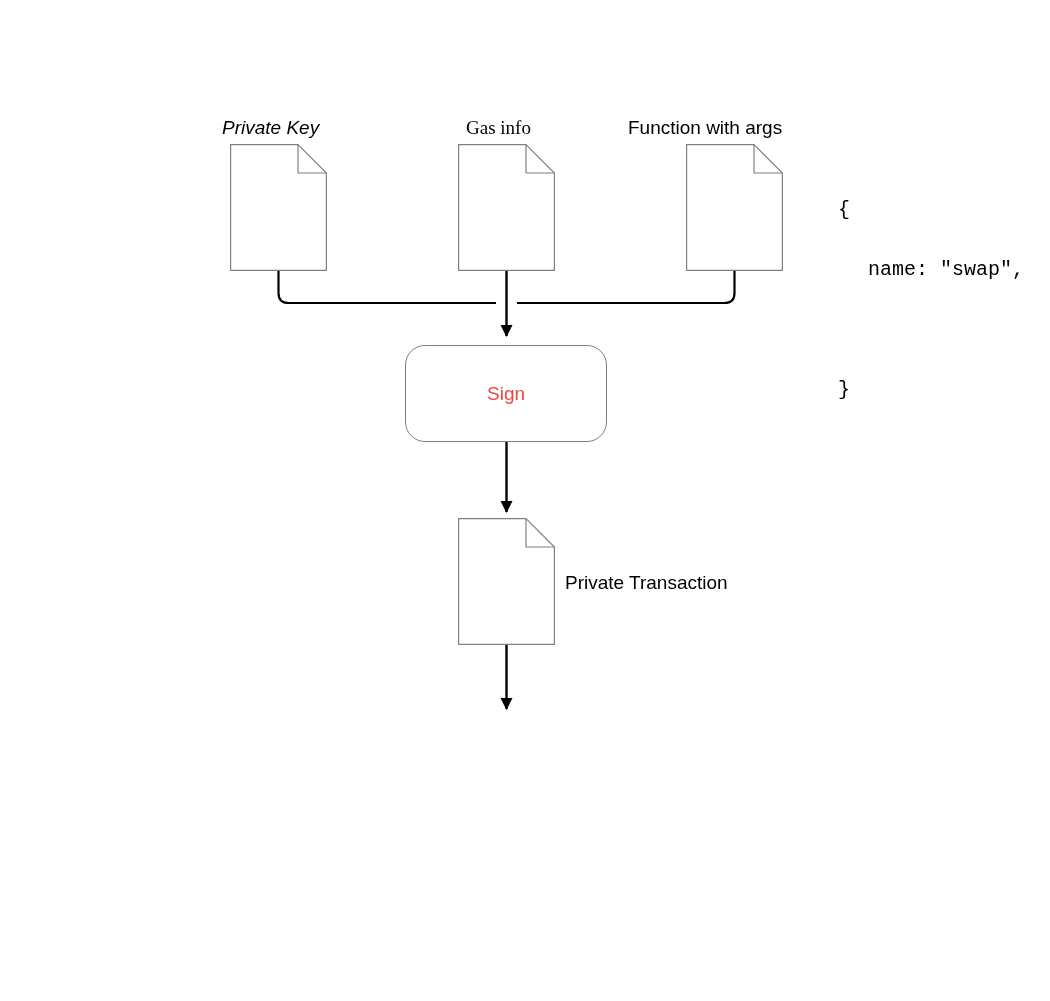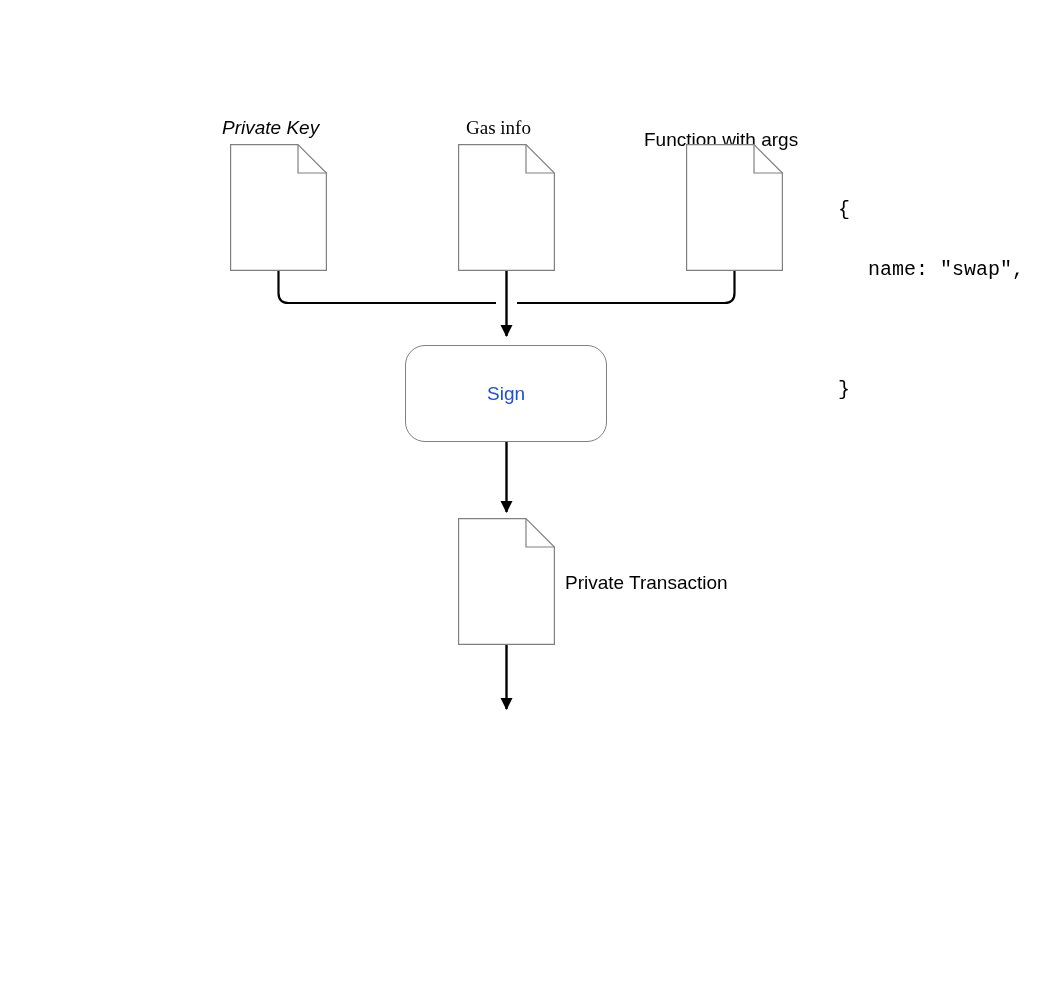--- a/index.html
+++ b/index.html
@@ -46,21 +46,21 @@
     box-sizing: border-box;
     border: 1px solid #808080;
     border-radius: 20px;
     background: #ffffff;
     display: flex;
     align-items: center;
     justify-content: center;
     text-align: center;
     font-size: 19px;
     line-height: 25px;
-    color: #1d4ed8;
+    color: #ef4444;
     white-space: pre-line;
   }
 
   
   .label {
     position: absolute;
     font-size: 19px;
     line-height: 23px;
     color: #000000;
     white-space: nowrap;
@@ -76,21 +76,21 @@
   }
 
   
   #doc-private-key   { left: 230px; top: 144px; }
   #doc-gas-info      { left: 458px; top: 144px; }
   #doc-function-args { left: 686px; top: 144px; }
   #doc-signed-tx     { left: 458px; top: 518px; }
 
   #label-private-key   { left: 222px; top: 116px; font-style: italic; }
   #label-gas-info      { left: 466px; top: 116px; font-family: Liberation Serif, serif; }
-  #label-function-args { left: 644px; top: 116px; margin-top: 12px; }
+  #label-function-args { left: 628px; top: 116px; }
   #label-signed-tx     { left: 565px; top: 571px; }
 
   #code-function-args { left: 790px; top: 165px; }
 
   #box-sign      { left: 405px; top: 345px; width: 202px; height: 97px; }
   #box-broadcast { left: 405px; top: 715px; width: 202px; height: 102px; }
 </style>
 </head>
 <body>
 

